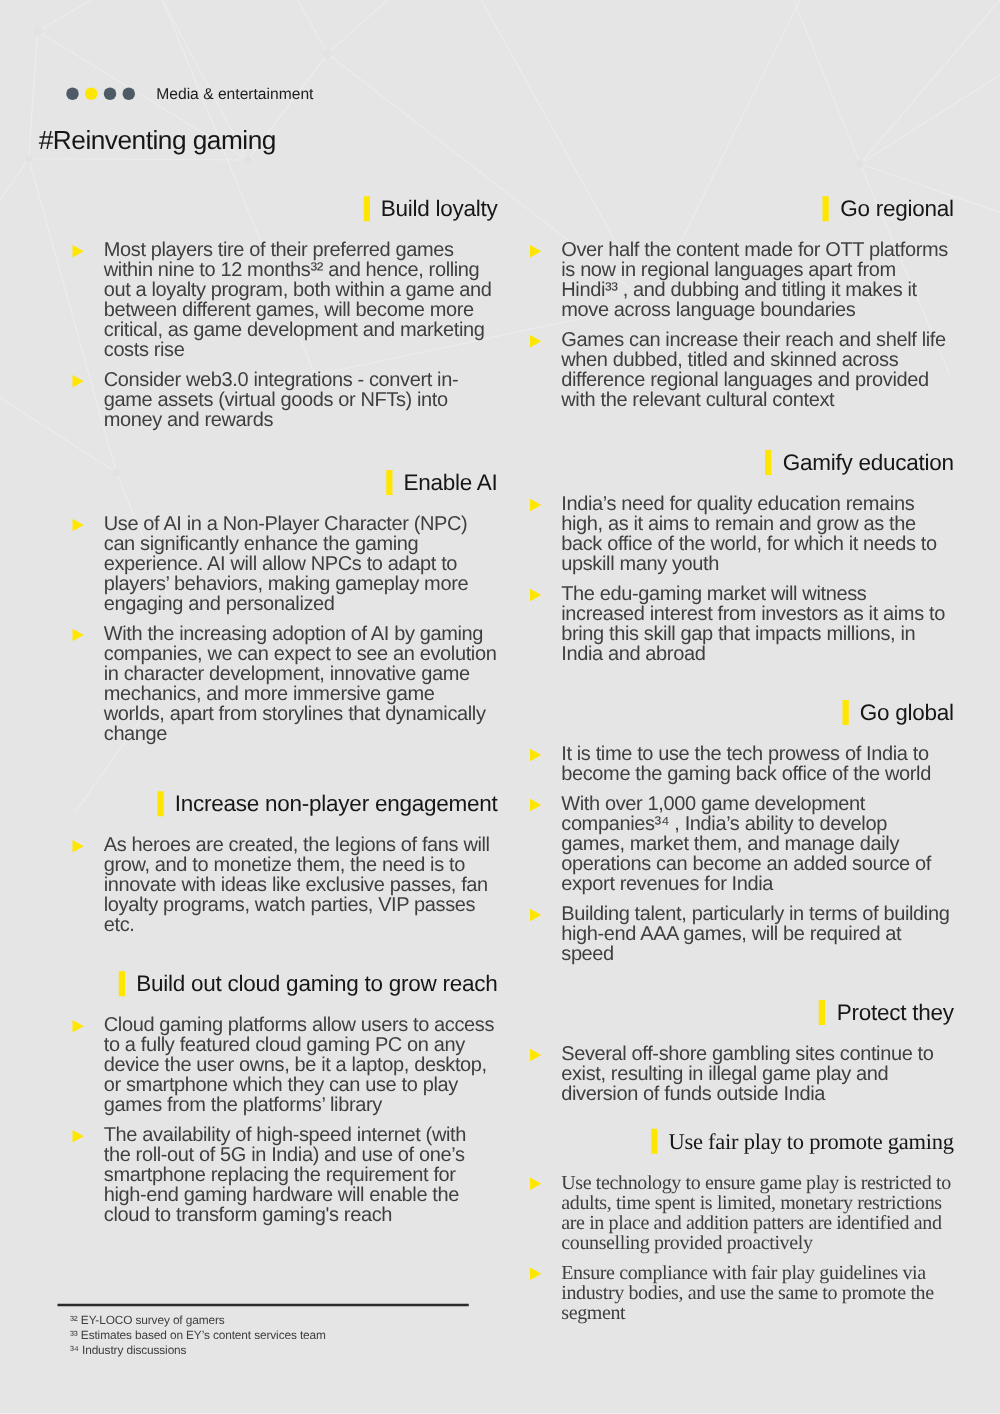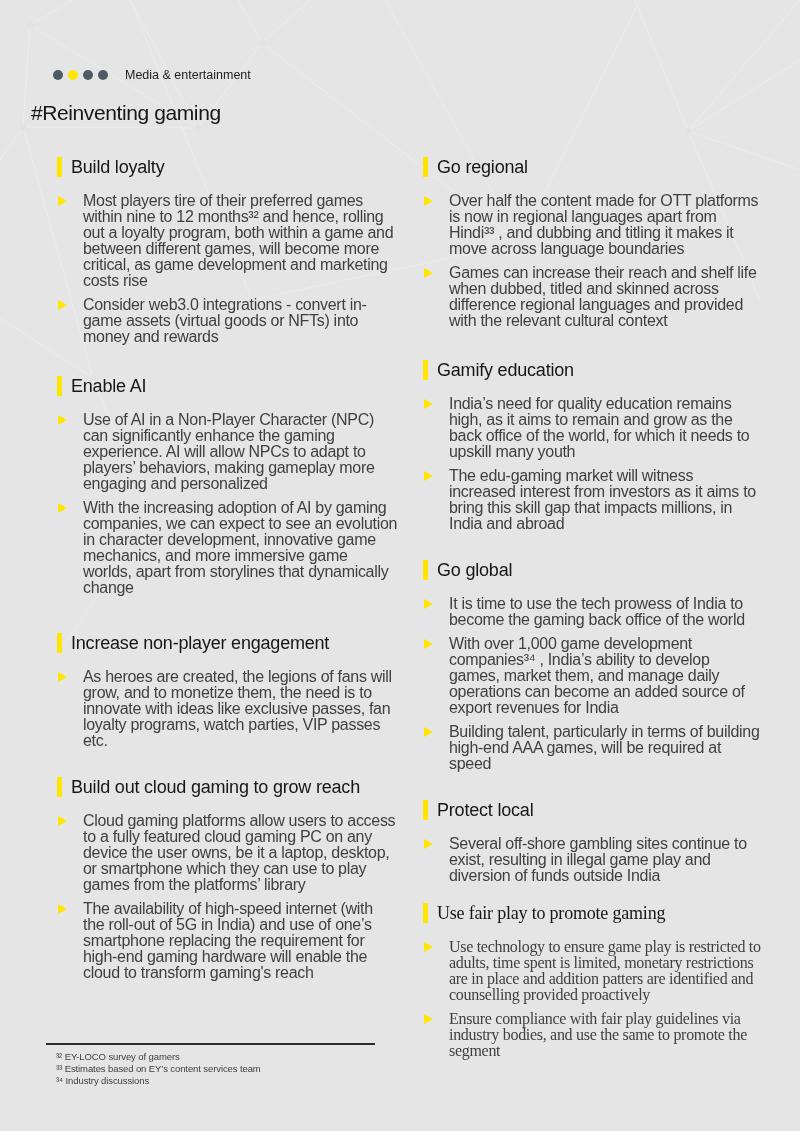--- a/index.html
+++ b/index.html
@@ -34,20 +34,21 @@
   .col-left section:nth-of-type(3){margin-top:36px;}
   .col-left section:nth-of-type(4){margin-top:27px;}
   .col-right section:nth-of-type(2){margin-top:30px;}
   .col-right section:nth-of-type(3){margin-top:27px;}
   .col-right section:nth-of-type(4){margin-top:27px;}
   .col-right section:nth-of-type(5){margin-top:18px;font-family:Liberation Serif, serif;}
   .sec-h{
     display:flex;gap:9px;margin:0 0 15px 0;
     font-size:18px;line-height:22px;font-weight:400;color:#161616;
     letter-spacing:-0.2px;
+    justify-content:flex-end;
   }
   .bar{
     flex:0 0 5px;width:5px;height:20px;margin-top:1px;
     background:var(--accent,#ffe600);
   }
   .bullet{position:relative;padding-left:26px;margin-bottom:8px;}
   .arr{
     position:absolute;left:1px;top:3px;width:0;height:0;
     border-left:9px solid var(--accent,#ffe600);
     border-top:5px solid transparent;
@@ -225,21 +226,21 @@
         </div>
       <div class="bullet">
           <span class="arr"></span>
           <p>Building talent, particularly in terms of building high-end AAA games, will be required at speed</p>
         </div>
     </section>
 
     <section>
       <h2 class="sec-h">
           <span class="bar"></span>
-          <span>Protect local</span>
+          <span>Protect they</span>
         </h2>
       <div class="bullet">
           <span class="arr"></span>
           <p>Several off-shore gambling sites continue to exist, resulting in illegal game play and diversion of funds outside India</p>
         </div>
     </section>
 
     <section>
       <h2 class="sec-h">
           <span class="bar"></span>

